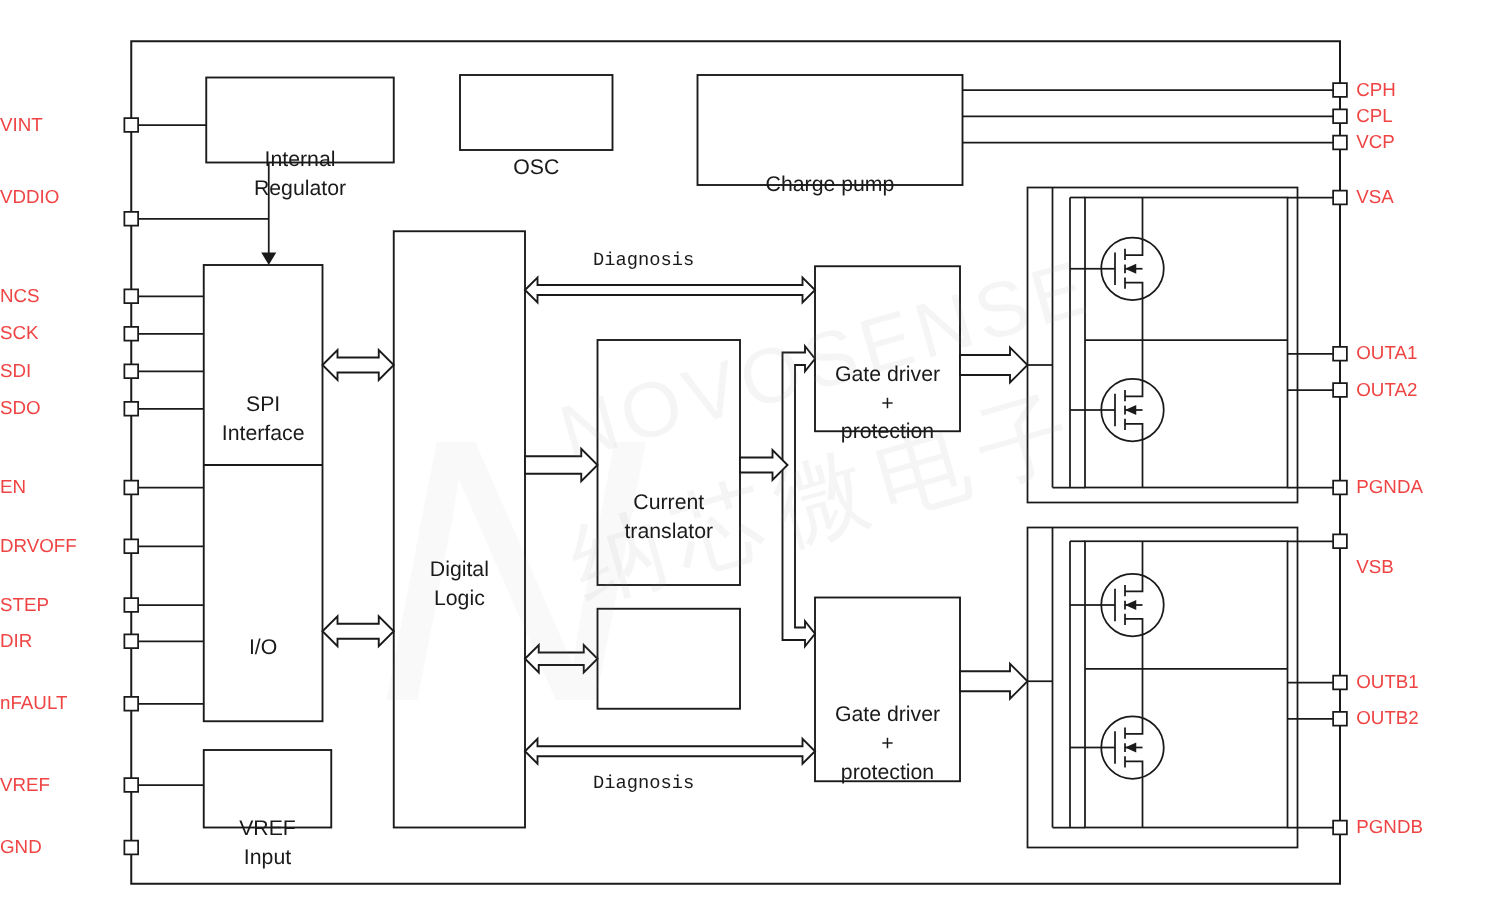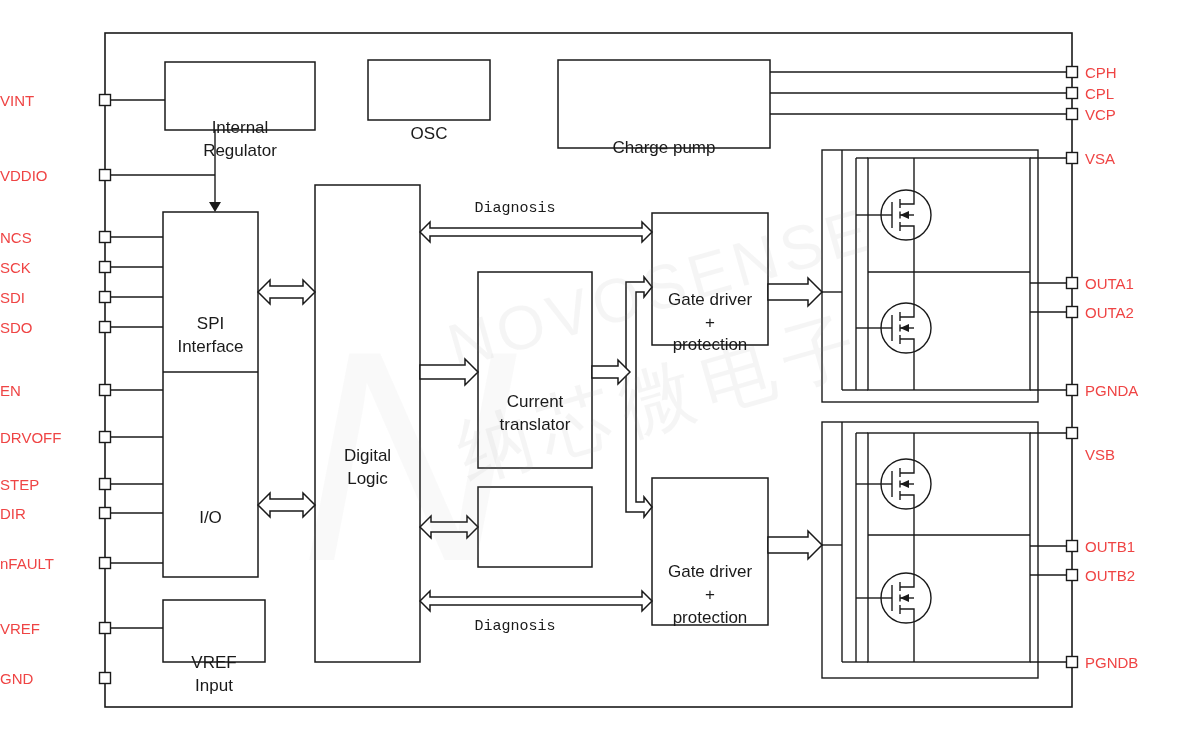--- a/index.html
+++ b/index.html
@@ -163,21 +163,21 @@
     <g fill="#999999">
       <text x="300" y="560" font-size="300" font-style="italic" opacity="0.05">N</text>
       <g transform="rotate(-16 600 400)" opacity="0.09">
         <text x="470" y="330" font-size="62" letter-spacing="5">NOVOSENSE</text>
         <text x="450" y="440" font-size="74" letter-spacing="10">纳芯微电子</text>
       </g>
     </g>
   </svg>
 
   <div class="lbl pin-left" style="top:100px">VINT</div>
-  <div class="lbl pin-left" style="top:175px">VDDIO</div>
+  <div class="lbl pin-left" style="top:158px">VDDIO</div>
   <div class="lbl pin-left" style="top:237px">NCS</div>
   <div class="lbl pin-left" style="top:267px">SCK</div>
   <div class="lbl pin-left" style="top:297px">SDI</div>
   <div class="lbl pin-left" style="top:327px">SDO</div>
   <div class="lbl pin-left" style="top:390px">EN</div>
   <div class="lbl pin-left" style="top:437px">DRVOFF</div>
   <div class="lbl pin-left" style="top:484px">STEP</div>
   <div class="lbl pin-left" style="top:513px">DIR</div>
   <div class="lbl pin-left" style="top:563px">nFAULT</div>
   <div class="lbl pin-left" style="top:628px">VREF</div>

